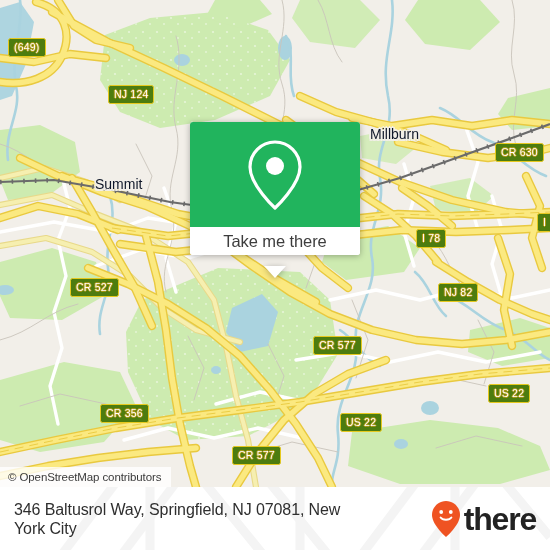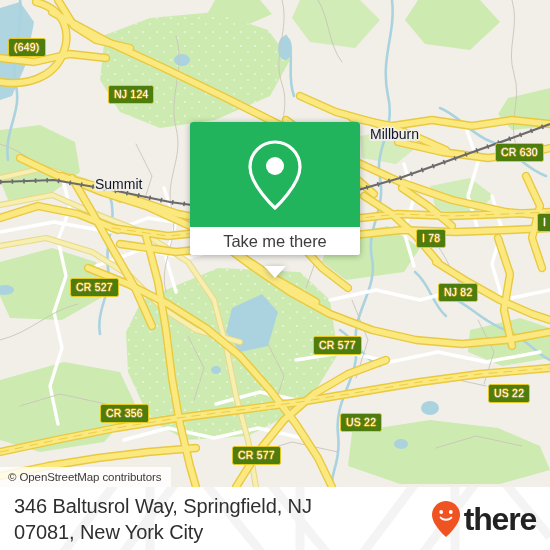--- a/index.html
+++ b/index.html
@@ -109,22 +109,22 @@
     position: absolute;
     left: 0; top: 0;
     width: 550px; height: 63px;
     display: flex;
     align-items: center;
     justify-content: space-between;
     padding: 0 14px 0 14px;
     box-sizing: border-box;
   }
   #footer-address {
-    font-size: 20px;
-    line-height: 26px;
+    font-size: 16px;
+    line-height: 19px;
     color: #2f2f2f;
     max-width: 350px;
     letter-spacing: -0.1px;
   }
   #footer-logo {
     display: flex;
     align-items: center;
     gap: 3px;
     flex: 0 0 auto;
   }

